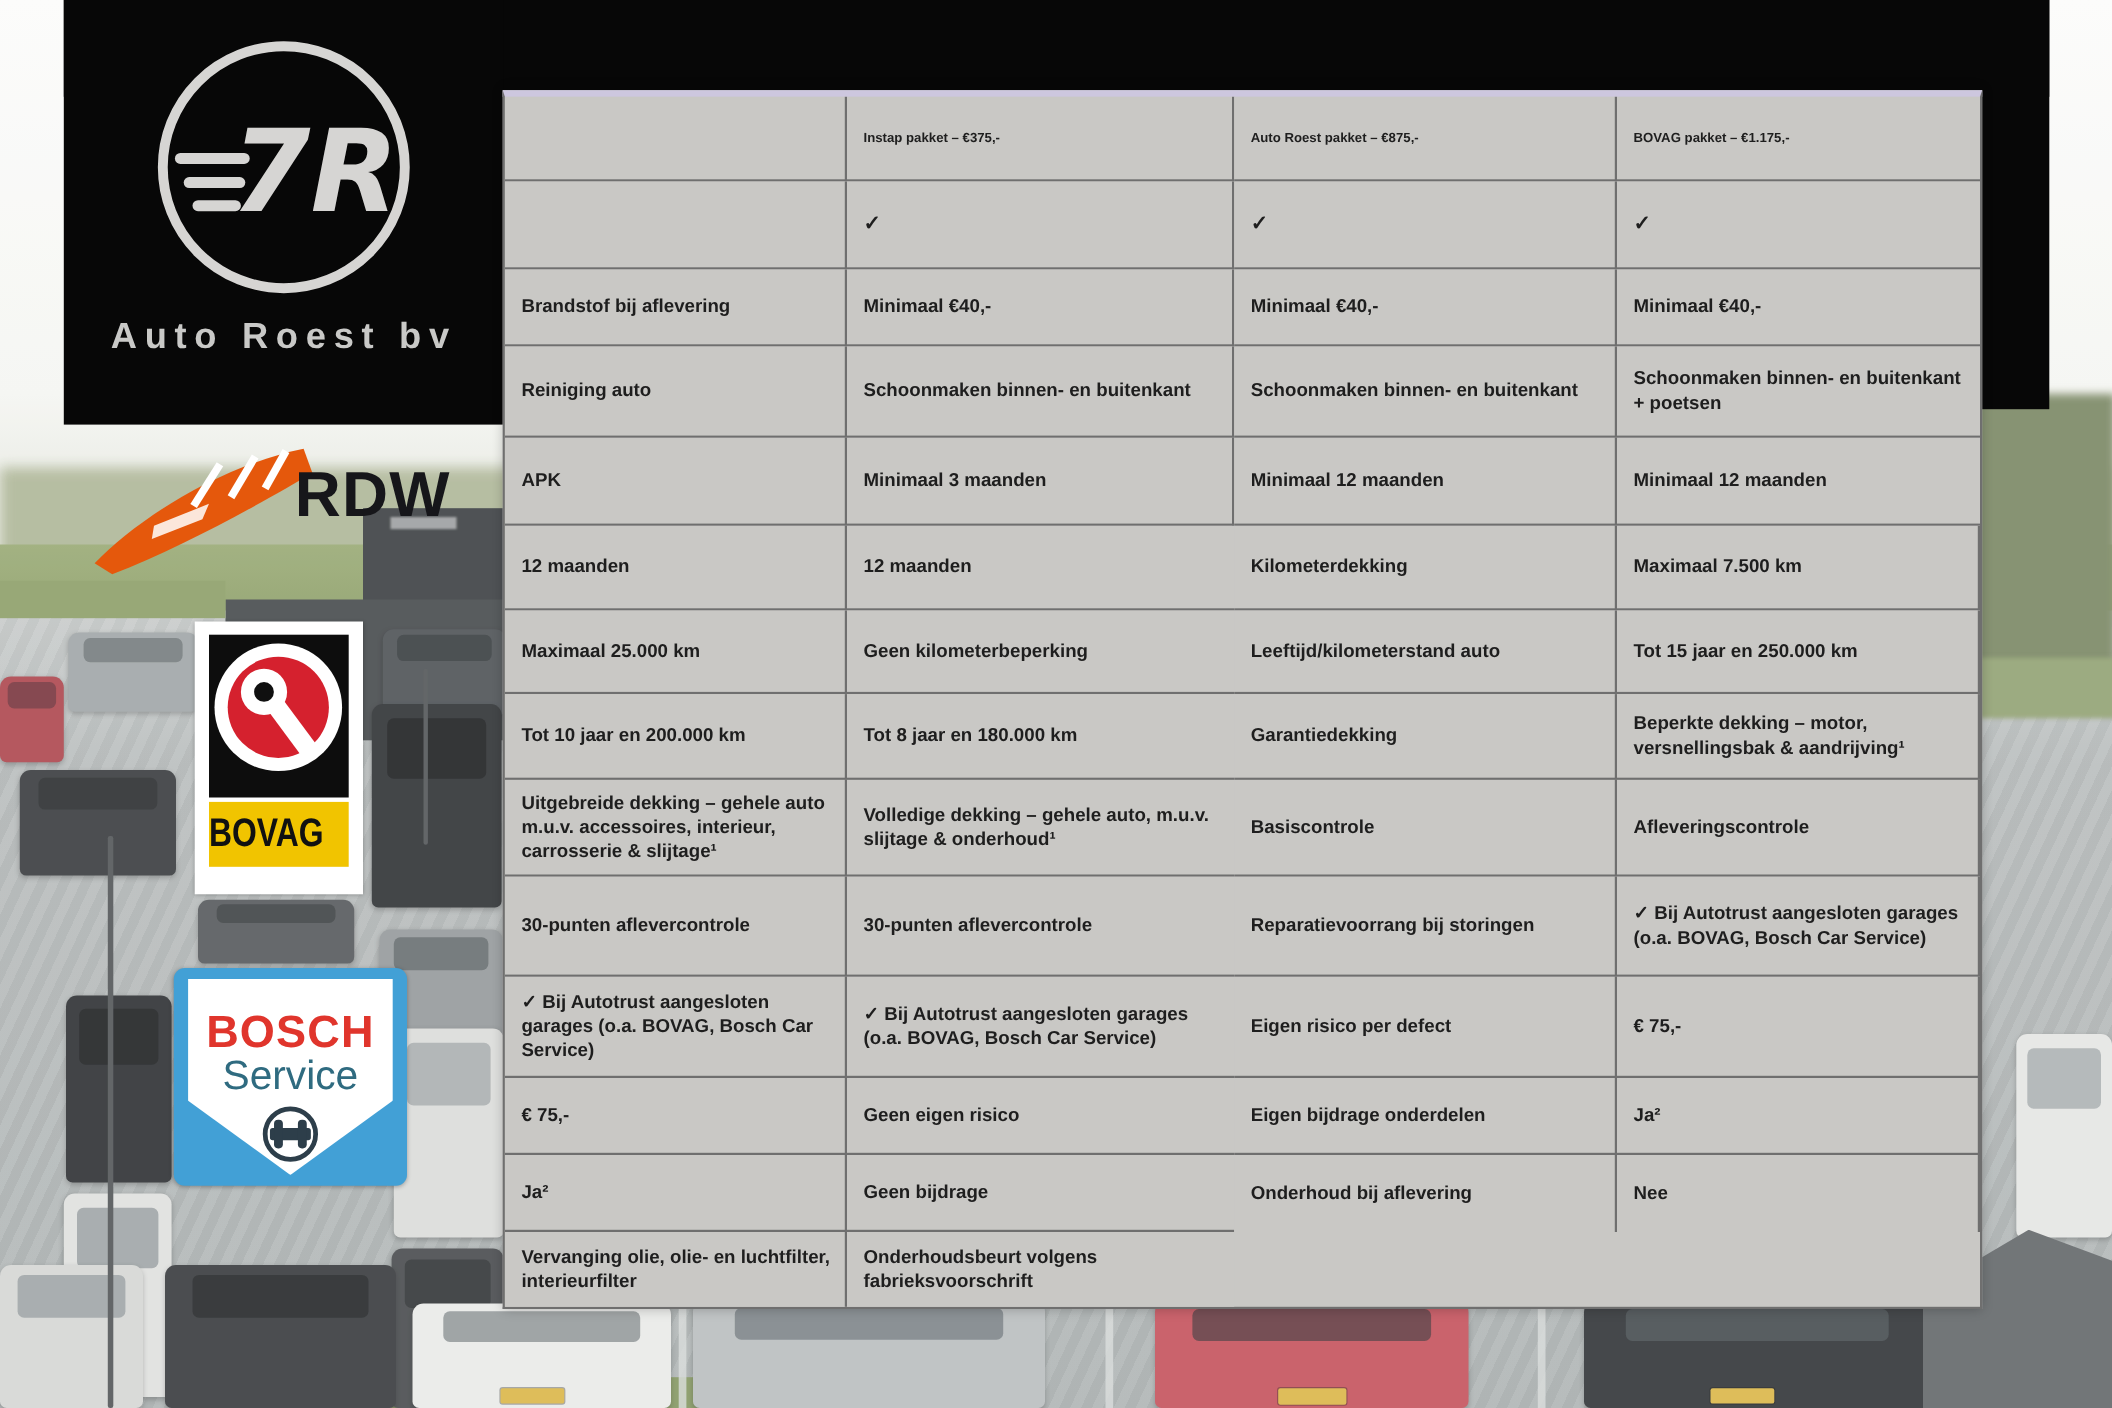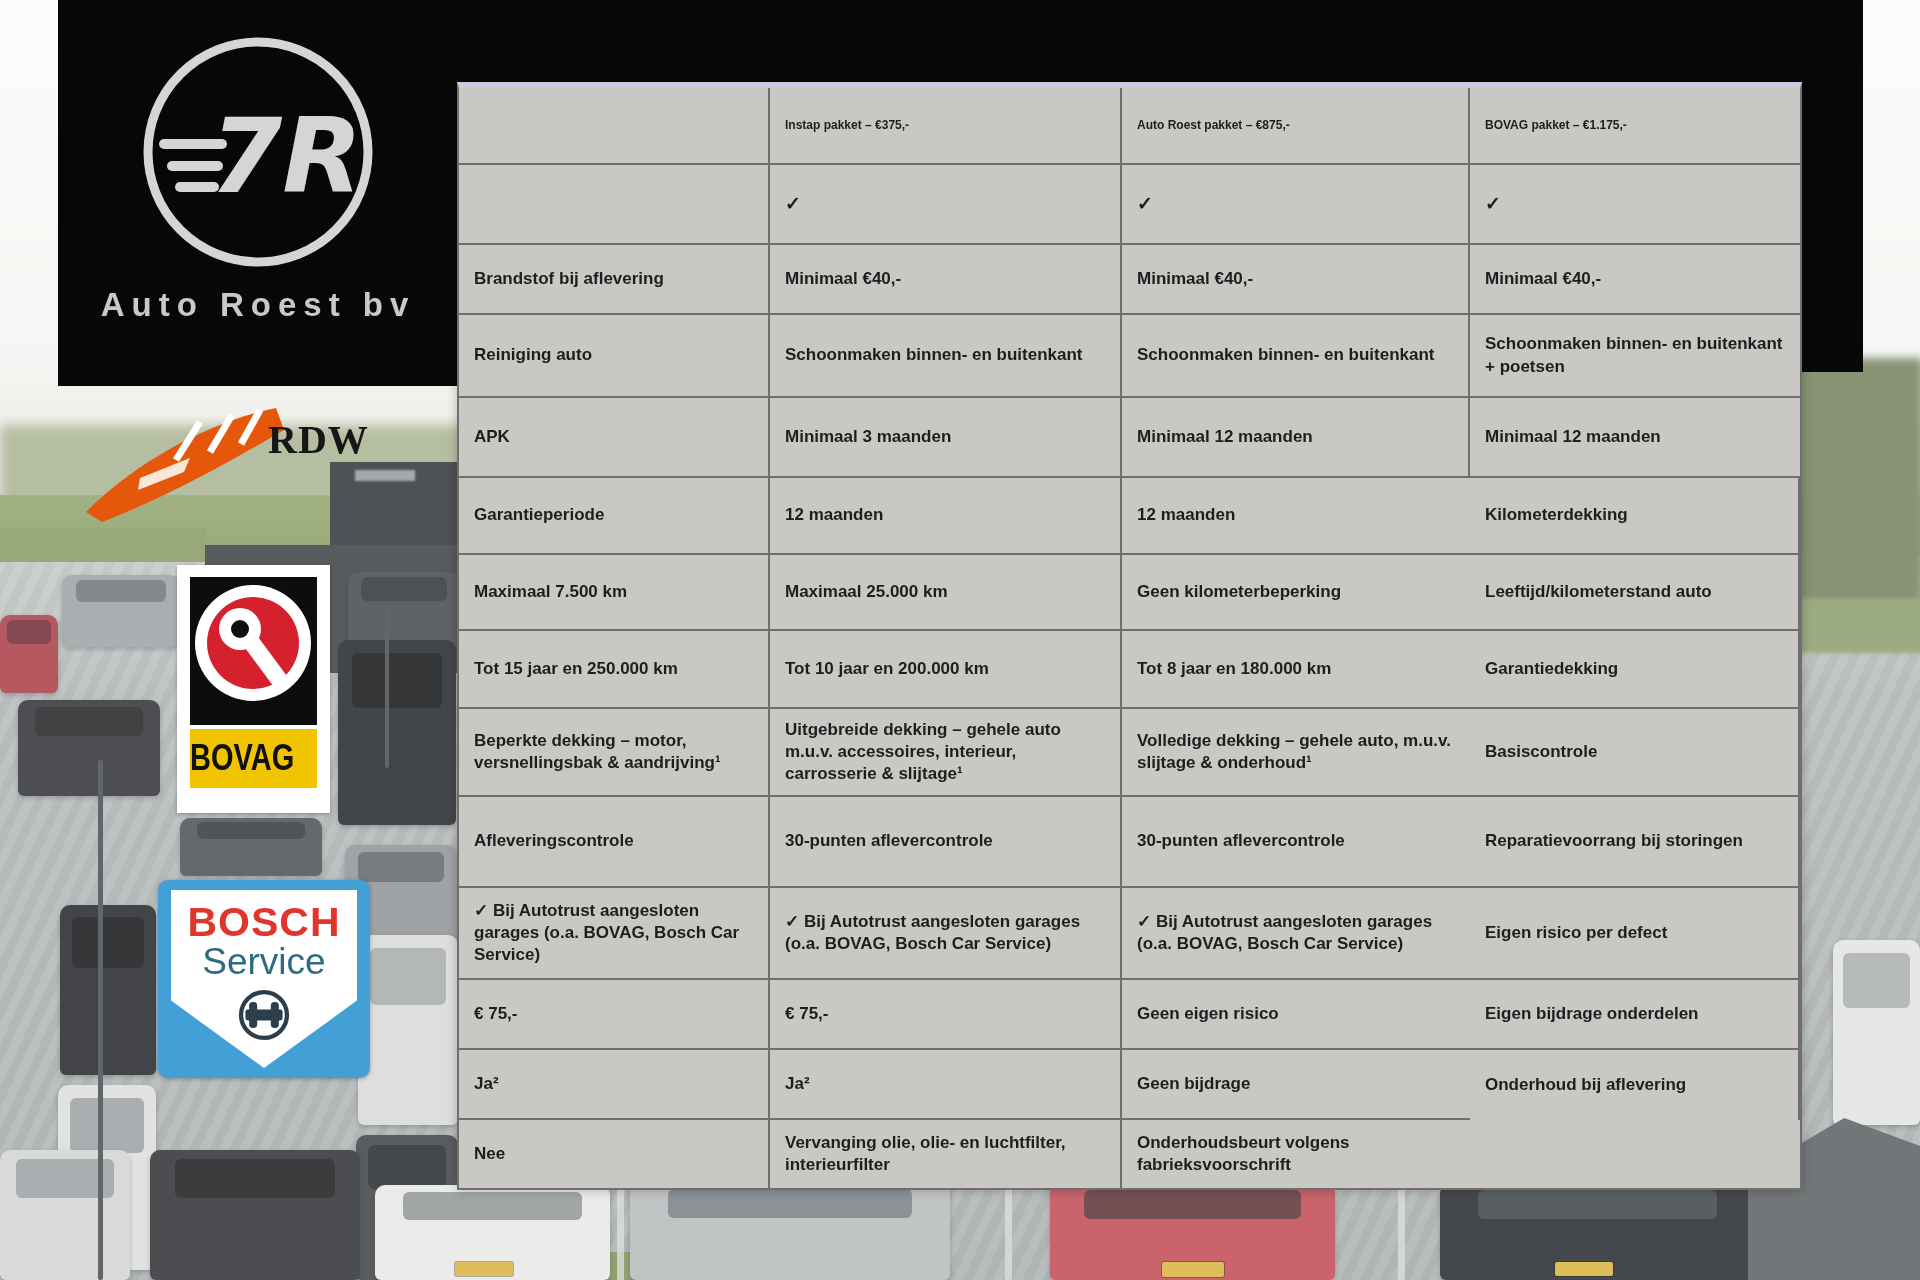--- a/index.html
+++ b/index.html
@@ -38,38 +38,38 @@
   
   .black-band{position:absolute;left:58px;top:0;width:1805px;height:88px;background:#070707;}
   .right-strip{position:absolute;left:1800px;top:0;width:63px;height:372px;background:#070707;}
   .logo-box{position:absolute;left:58px;top:0;width:400px;height:386px;background:#070707;text-align:center;}
   .logo-box svg{display:block;margin:26px auto 0;}
   .brand-name{margin-top:8px;color:#c9c9c7;font-size:33px;font-weight:bold;letter-spacing:7px;white-space:nowrap;}
 
   
   .rdw{position:absolute;left:80px;top:400px;width:340px;height:125px;}
   .rdw svg{position:absolute;left:0;top:0;}
-  .rdw-text{position:absolute;left:188px;top:16px;font-family:Liberation Serif, serif;
-            font-size:40px;font-weight:600;color:#16161a;letter-spacing:1px;}
+  .rdw-text{position:absolute;left:188px;top:16px;font-family:Liberation Sans, sans-serif;
+            font-size:58px;font-weight:600;color:#16161a;letter-spacing:1px;}
 
   
   .bovag{position:absolute;left:177px;top:565px;width:153px;height:248px;background:#fff;
          box-shadow:0 1px 4px rgba(0,0,0,.3);padding:12px 13px;}
   .bovag-emblem{position:relative;width:127px;height:148px;background:#0d0d0d;}
   .bovag-text{margin-top:4px;width:127px;height:59px;background:var(--c-bovag_yellow,#f1c400);
               display:flex;align-items:center;
               font-size:29px;font-weight:900;color:#111;transform-origin:center;letter-spacing:0px;}
   .bovag-text span{display:inline-block;transform:scaleY(1.25);}
 
   
   .bosch{position:absolute;left:158px;top:880px;width:212px;height:198px;border-radius:10px;
          background:var(--c-bosch_blue,#42a0d6);box-shadow:0 1px 4px rgba(0,0,0,.3);}
   .bosch-shield{position:absolute;left:6%;top:5%;width:88%;height:90%;background:#fff;
                 clip-path:polygon(0 0,100% 0,100% 62%,50% 100%,0 62%);
-                display:flex;flex-direction:column;align-items:center;padding-top:12px;}
+                display:flex;flex-direction:column;align-items:center;padding-top:28px;}
   .bosch-word{font-size:41px;font-weight:900;color:var(--c-bosch_red,#e0352c);letter-spacing:1px;line-height:1.0;}
   .service-word{font-size:37px;font-weight:normal;color:var(--c-service_teal,#2f6b80);line-height:1.05;}
   .bosch-sym{margin-top:2px;}
 
   
   .pakket-table{position:absolute;left:457px;top:82px;display:grid;
      grid-template-columns:311px 352px 348px 330px;
      grid-template-rows:77px 80px 70px 83px 80px 77px 76px 78px 88px 91px 92px 70px 70px 68px;
      border:2px solid #6f6f6f;border-top:6px solid var(--c-table_top_accent,#cdc7df);
      background:#c9c8c5;box-shadow:0 0 10px rgba(0,0,0,.25);}
@@ -242,21 +242,20 @@
       <div class="cell val c2">Minimaal €40,-</div>
       <div class="cell val c3">Minimaal €40,-</div>
       <div class="cell lbl c0">Reiniging auto</div>
       <div class="cell val c1">Schoonmaken binnen- en buitenkant</div>
       <div class="cell val c2">Schoonmaken binnen- en buitenkant</div>
       <div class="cell val c3">Schoonmaken binnen- en buitenkant + poetsen</div>
       <div class="cell lbl c0">APK</div>
       <div class="cell val c1">Minimaal 3 maanden</div>
       <div class="cell val c2">Minimaal 12 maanden</div>
       <div class="cell val c3">Minimaal 12 maanden</div>
-      <div class="cell lbl c0">Garantieperiode</div>
       <div class="cell val c2">12 maanden</div>
       <div class="cell val c3">12 maanden</div>
       <div class="cell lbl c0">Kilometerdekking</div>
       <div class="cell val c1">Maximaal 7.500 km</div>
       <div class="cell val c2">Maximaal 25.000 km</div>
       <div class="cell val c3">Geen kilometerbeperking</div>
       <div class="cell lbl c0">Leeftijd/kilometerstand auto</div>
       <div class="cell val c1">Tot 15 jaar en 250.000 km</div>
       <div class="cell val c2">Tot 10 jaar en 200.000 km</div>
       <div class="cell val c3">Tot 8 jaar en 180.000 km</div>

